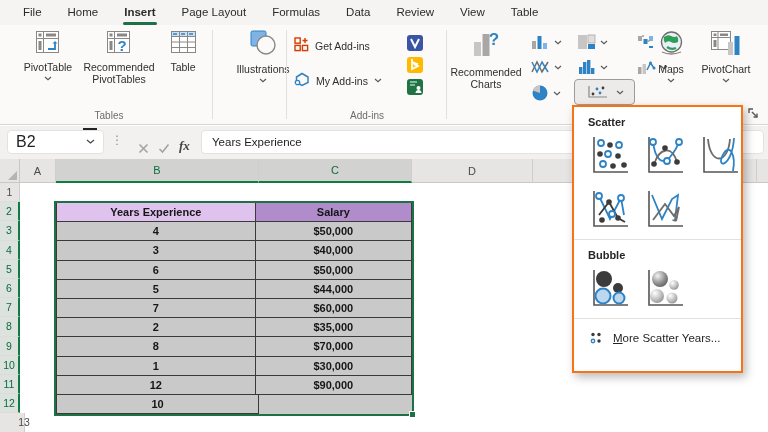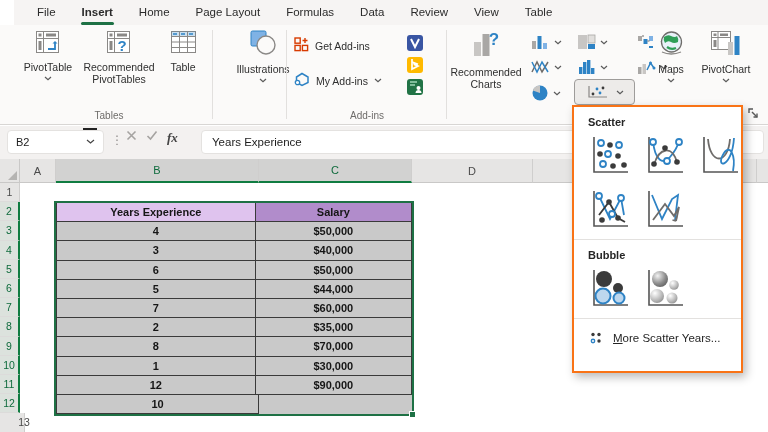--- a/index.html
+++ b/index.html
@@ -4,21 +4,21 @@
 <style>
   * { box-sizing: border-box; }
   html,body { margin:0; padding:0; }
   body {
     width:768px; height:432px; position:relative; overflow:hidden;
     font-family:"Liberation Sans", sans-serif; background:#fff;
     -webkit-font-smoothing:antialiased;
   }
 
   
-  .tabs-bar { position:absolute; top:0; left:14px; right:0; height:25px;
+  .tabs-bar { position:absolute; top:0; left:0; right:0; height:25px;
     background:#F6F4F3; display:flex; align-items:stretch; padding-left:10px; }
   .tab { padding:0 13px; font-size:11.5px; color:#2b2b2b; line-height:25px; position:relative; }
   .tab.active { font-weight:700; }
   .tab.active::after { content:""; position:absolute; left:12px; right:12px; bottom:0;
     height:3px; background:#1E7145; border-radius:2px; }
 
   
   .ribbon { position:absolute; top:25px; left:0; right:0; height:100px;
     background:#FBFAF9; border-bottom:1px solid #D8D6D4; }
   .vsep { position:absolute; top:5px; bottom:5px; width:1px; background:#E2E0DE; }
@@ -32,25 +32,25 @@
   .grid-cell { position:absolute; display:flex; align-items:center; gap:4px; }
   .scatter-btn { position:absolute; left:574px; top:54px; width:61px; height:26px;
     border:1px solid #9E9C9A; border-radius:4px; background:#EDEBE9;
     display:flex; align-items:center; justify-content:center; gap:6px; }
   .launcher { position:absolute; left:747px; top:81px; width:14px; height:14px; }
 
   
   .fbar { position:absolute; top:126px; left:0; right:0; height:33px; background:#F3F1F0; }
   .namebox { position:absolute; left:7px; top:4px; width:97px; height:24px; background:#fff;
     border:1px solid #E4E2E0; border-radius:4px; display:flex; align-items:center;
-    font-size:11px; color:#222; padding:0 8px; }
+    font-size:16px; color:#222; padding:0 8px; }
   .namebox .nb-text { flex:1; }
   .nb-topline { position:absolute; left:83px; top:2px; width:14px; height:2px; background:#222; }
   .dots-sep { position:absolute; left:111px; top:7px; color:#8f8d8b; font-size:12px; }
-  .fx-btns { position:absolute; left:126px; top:4px; height:24px; display:flex; align-items:flex-start; gap:9px; }
+  .fx-btns { position:absolute; left:138px; top:4px; height:24px; display:flex; align-items:flex-end; gap:9px; }
   .fx-label { font-family:"Liberation Serif", serif; font-style:italic; font-weight:700;
     font-size:13px; color:#444; }
   .formula-input { position:absolute; left:201px; right:4px; top:4px; height:24px; background:#fff;
     border:1px solid #E4E2E0; border-radius:4px; display:flex; align-items:center;
     padding-left:10px; font-size:11.5px; color:#1d1d1d; }
 
   
   .sheet { position:absolute; top:159px; left:0; right:0; bottom:0; background:#fff; overflow:hidden; }
   .corner { position:absolute; left:0; top:0; width:20px; height:24px; background:#E6E5E4;
     border-right:1px solid #C9C8C7; border-bottom:1px solid #C9C8C7; }
@@ -90,22 +90,22 @@
   .dd-sep { height:1px; background:#E3E1DF; margin:7px 0 0 0; }
   .dd-more { display:flex; align-items:center; gap:9px; padding:8px 0 0 15px;
     font-size:11.5px; color:#262626; height:30px; }
   .dd-more .uline { text-decoration:underline; }
 </style>
 </head>
 <body>
 
 <div class="tabs-bar" id="tabsbar">
     <div class="tab">File</div>
+    <div class="tab">Home</div>
     <div class="tab active">Insert</div>
-    <div class="tab">Home</div>
     <div class="tab">Page Layout</div>
     <div class="tab">Formulas</div>
     <div class="tab">Data</div>
     <div class="tab">Review</div>
     <div class="tab">View</div>
     <div class="tab">Table</div>
   </div>
 
 <div class="ribbon">
 

